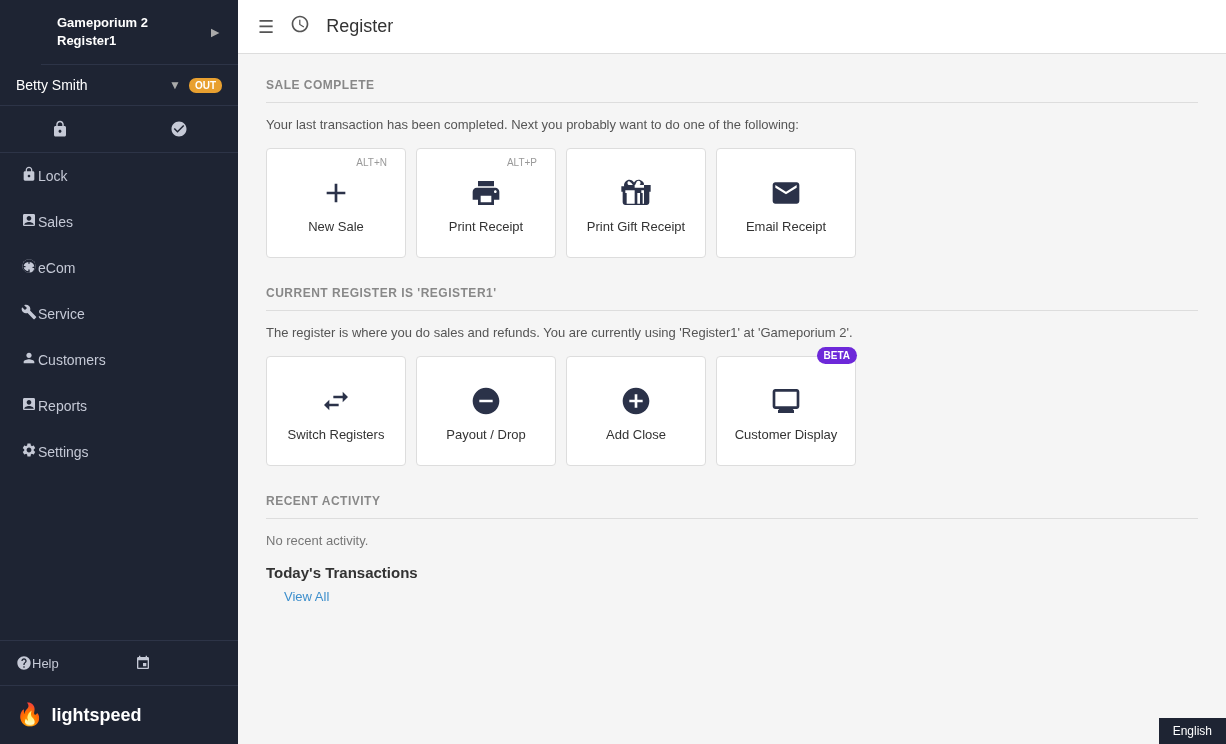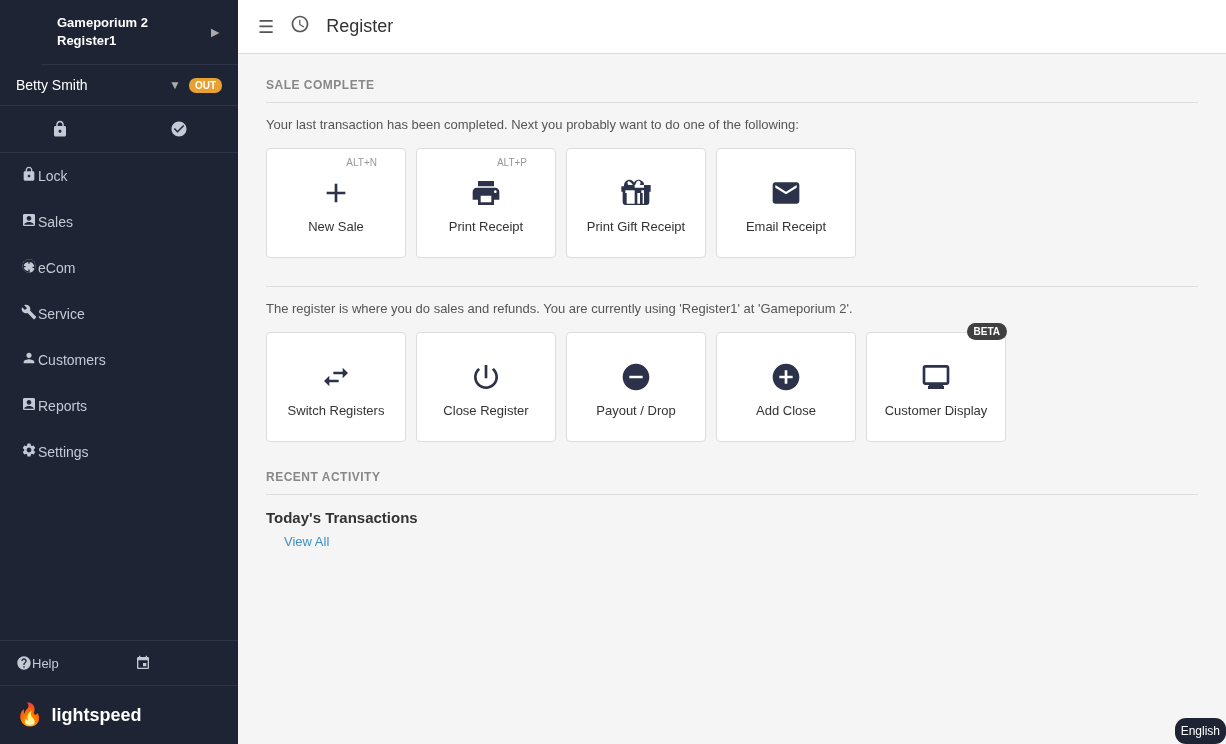--- a/index.html
+++ b/index.html
@@ -222,37 +222,37 @@
       justify-content: center;
       cursor: pointer;
       padding: 16px 10px 12px;
       position: relative;
       gap: 10px;
     }
 
     .card-shortcut {
       position: absolute;
       top: 8px;
-      right: 28px;
+      right: 18px;
       font-size: 10px;
       color: #999;
     }
 
     .card-label {
       font-size: 13px;
       color: #333;
       text-align: center;
       font-weight: 500;
     }
 
     .beta-badge {
       position: absolute;
       top: -10px;
       right: -2px;
-      background: #404040;
+      background: #6d28d9;
       color: #fff;
       font-size: 10px;
       font-weight: 700;
       padding: 3px 7px;
       border-radius: 12px;
     }
 
     .recent-activity-section .no-activity {
       font-size: 13px;
       color: #777;
@@ -287,22 +287,21 @@
       fill: #c5c9d6;
     }
 
     .english-badge {
       position: fixed;
       bottom: 0;
       right: 0;
       background: #1e2433;
       color: #fff;
       font-size: 12px;
-      padding: 6px 6px;
-      border-radius: 11px;
+      padding: 6px 14px;
     }
   </style>
 </head>
 <body>
 
 <div class="sidebar">
 
   <div class="sidebar-header">
     <div>
       <div class="sidebar-header-text">Gameporium 2</div>
@@ -470,38 +469,33 @@
           <svg class="icon-svg" viewBox="0 0 24 24">
               <path d="M20 4H4c-1.1 0-1.99.9-1.99 2L2 18c0 1.1.9 2 2 2h16c1.1 0 2-.9 2-2V6c0-1.1-.9-2-2-2zm0 4l-8 5-8-5V6l8 5 8-5v2z"></path>
             </svg>
           <span class="card-label">Email Receipt</span>
         </div>
 
       </div>
     </div>
 
     <div class="section">
+      <div class="section-title">CURRENT REGISTER IS 'REGISTER1'</div>
       <hr class="section-divider">
       <p class="section-desc">The register is where you do sales and refunds. You are currently using 'Register1'  at 'Gameporium 2'.</p>
 
       <div class="cards-row">
 
         <div class="card">
           <svg class="icon-svg" viewBox="0 0 24 24">
               <path d="M6.99 11L3 15l3.99 4v-3H14v-2H6.99v-3zM21 9l-3.99-4v3H10v2h7.01v3L21 9z"></path>
             </svg>
           <span class="card-label">Switch Registers</span>
         </div>
 
-        <div class="card">
-          <svg class="icon-svg" viewBox="0 0 24 24">
-              <path d="M13 3h-2v10h2V3zm4.83 2.17l-1.42 1.42C17.99 7.86 19 9.81 19 12c0 3.87-3.13 7-7 7s-7-3.13-7-7c0-2.19 1.01-4.14 2.58-5.42L6.17 5.17C4.23 6.82 3 9.26 3 12c0 4.97 4.03 9 9 9s9-4.03 9-9c0-2.74-1.23-5.18-3.17-6.83z"></path>
-            </svg>
-          <span class="card-label">Close Register</span>
-        </div>
 
         <div class="card">
           <svg class="icon-svg" viewBox="0 0 24 24">
               <path d="M12 2C6.48 2 2 6.48 2 12s4.48 10 10 10 10-4.48 10-10S17.52 2 12 2zm5 11H7v-2h10v2z"></path>
             </svg>
           <span class="card-label">Payout / Drop</span>
         </div>
 
         <div class="card">
           <svg class="icon-svg" viewBox="0 0 24 24">
@@ -517,20 +511,21 @@
             </svg>
           <span class="card-label">Customer Display</span>
         </div>
 
       </div>
     </div>
 
     <div class="section recent-activity-section">
       <div class="section-title">RECENT ACTIVITY</div>
       <hr class="section-divider">
+      <p class="no-activity">No recent activity.</p>
       <div class="today-transactions-title">Today's Transactions</div>
       <a class="view-all-link">View All</a>
     </div>
 
   </div>
 
 </div>
 
 <div class="english-badge">English</div>
 

